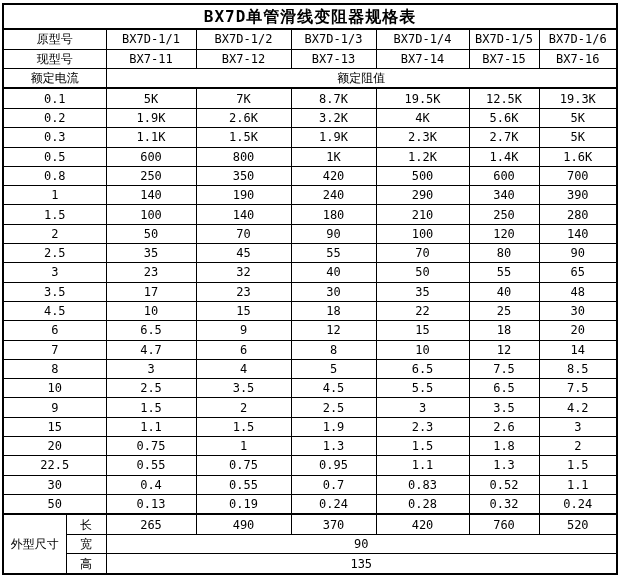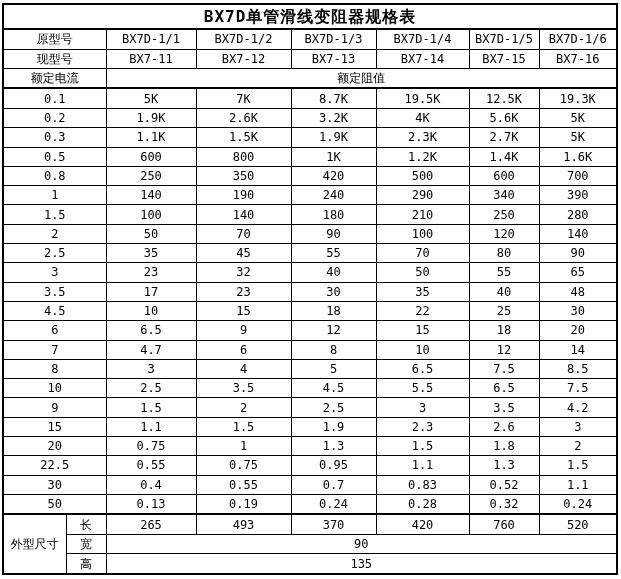--- a/index.html
+++ b/index.html
@@ -284,21 +284,21 @@
           <td>0.19</td>
           <td>0.24</td>
           <td>0.28</td>
           <td>0.32</td>
           <td>0.24</td>
         </tr>
         <tr class="dim-first">
           <td rowspan="3" class="lbl">外型尺寸</td>
           <td class="lbl">长</td>
           <td>265</td>
-          <td>493</td>
+          <td>490</td>
           <td>370</td>
           <td>420</td>
           <td>760</td>
           <td>520</td>
         </tr>
         <tr>
           <td class="lbl">宽</td>
           <td colspan="6">90</td>
         </tr>
         <tr>

